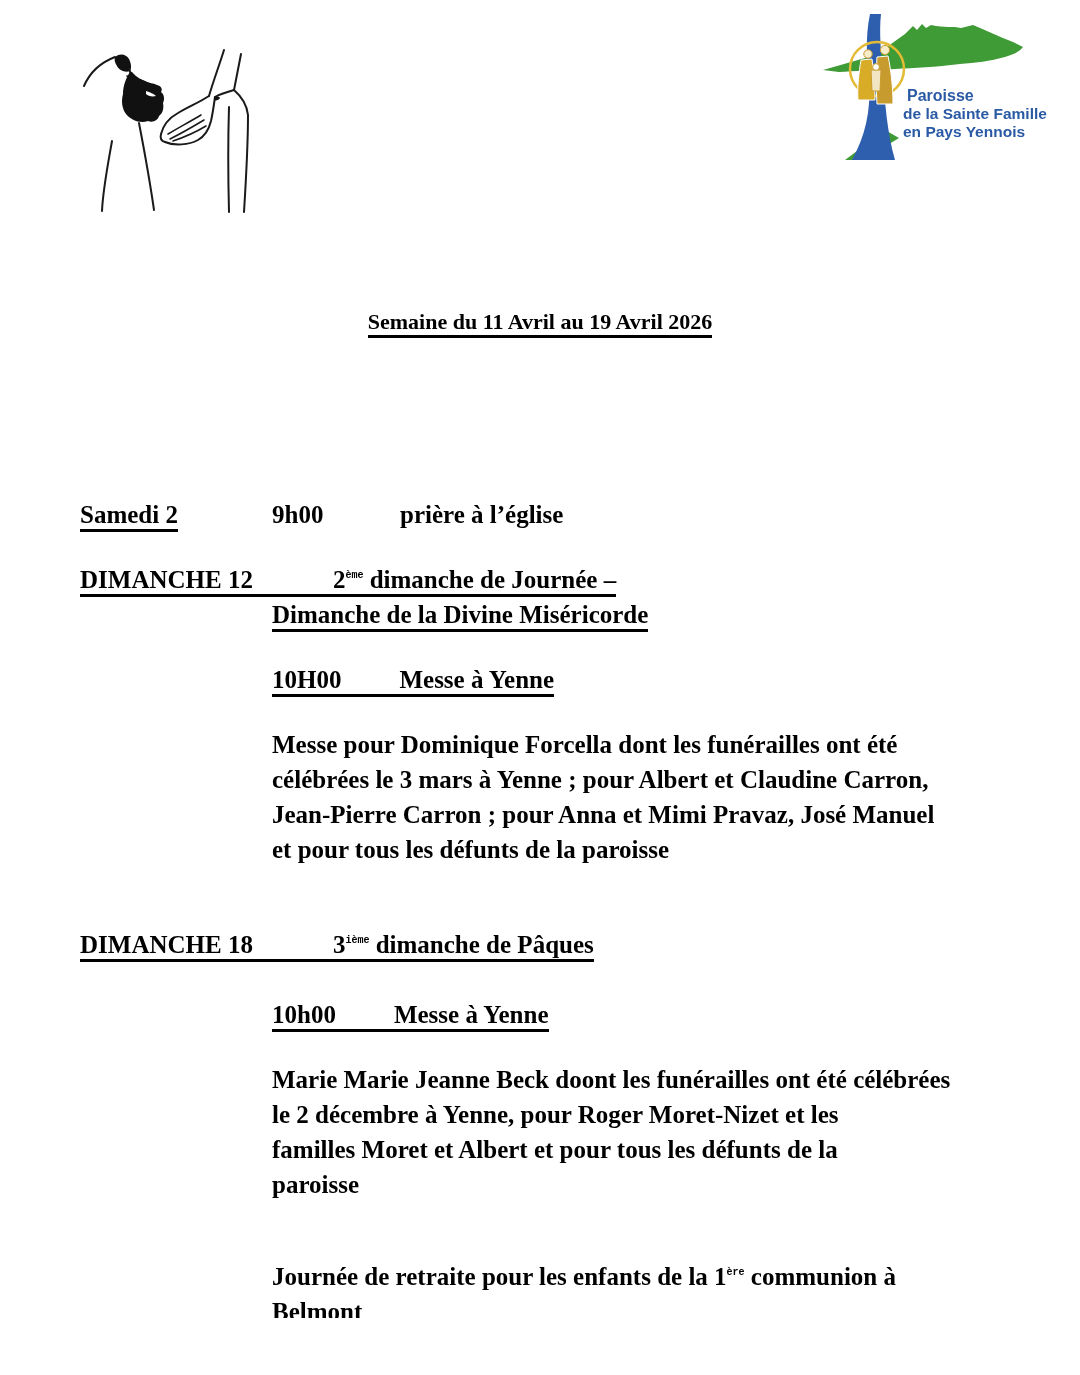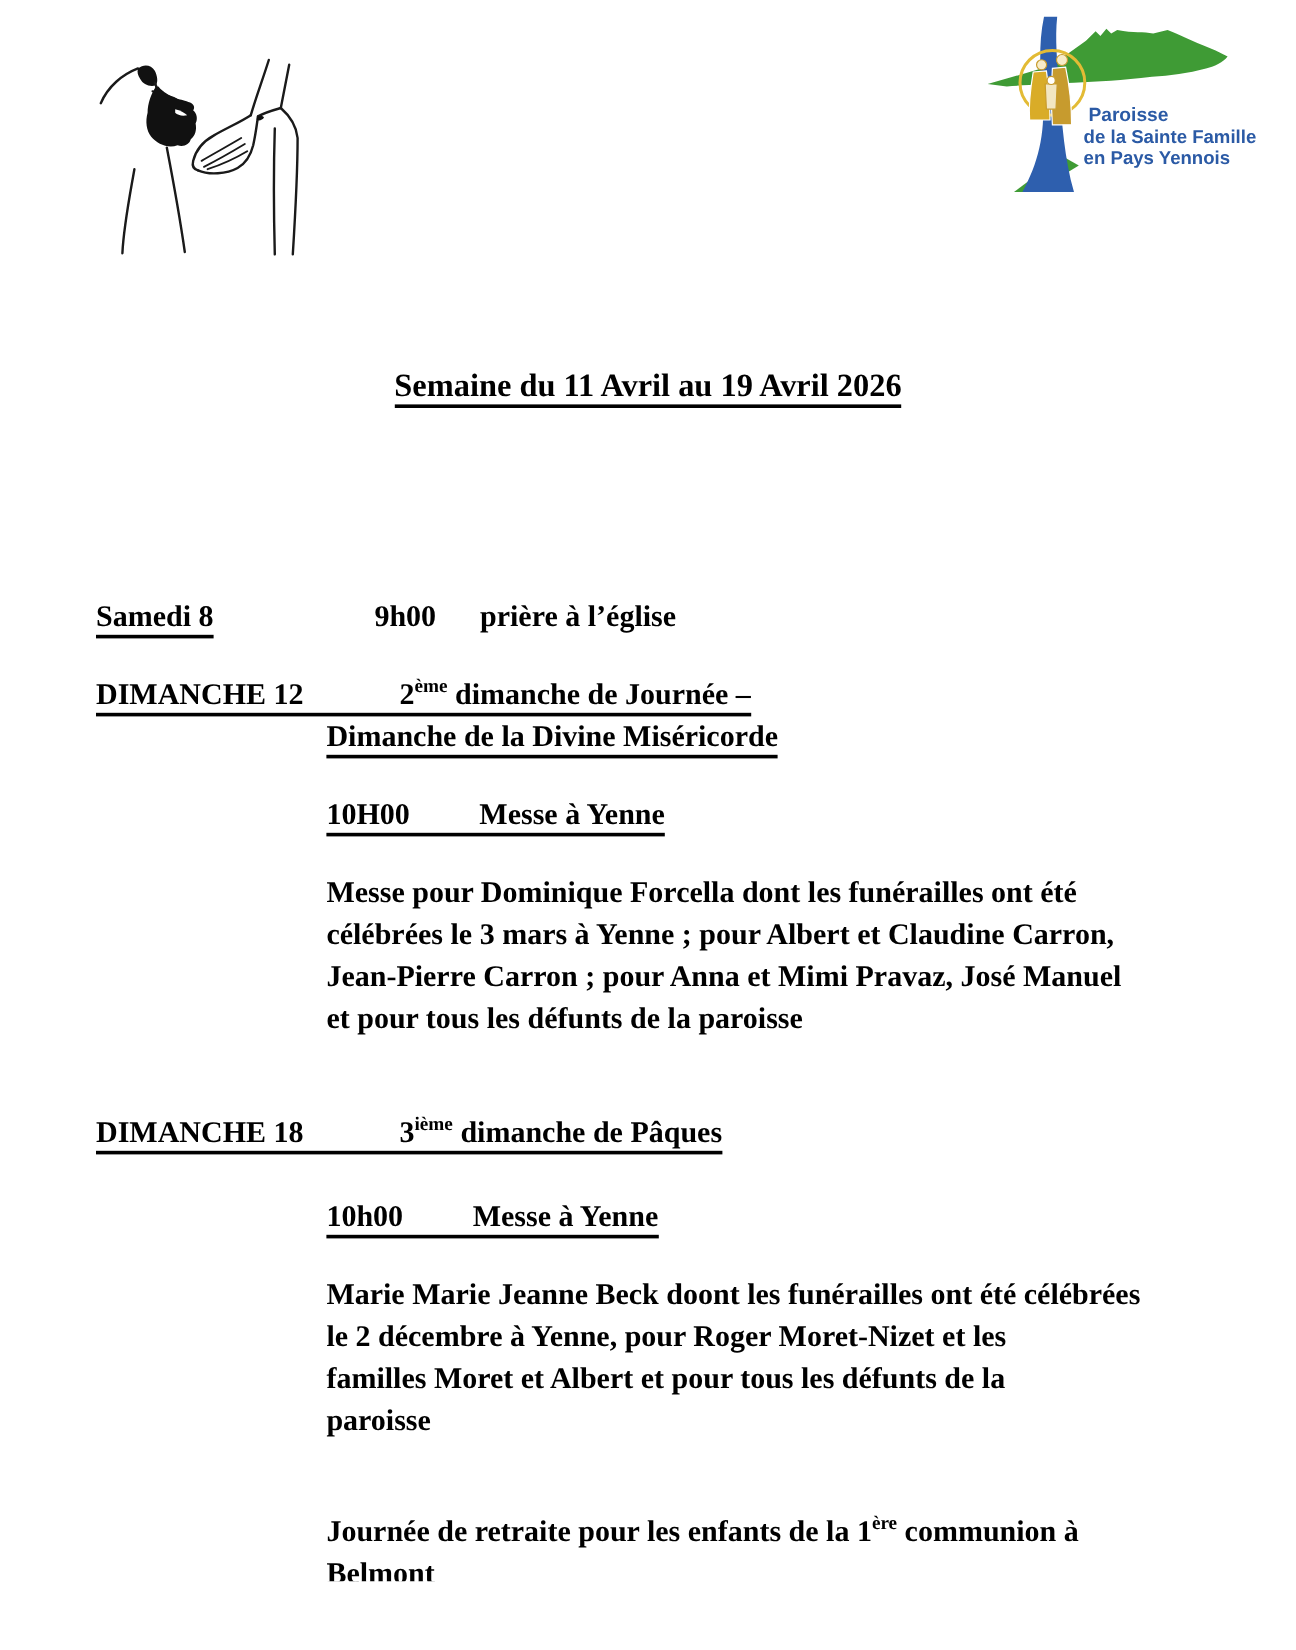--- a/index.html
+++ b/index.html
@@ -5,22 +5,22 @@
   html,body{margin:0;padding:0;background:#fff;}
   .page{
     position:relative;width:1080px;height:1318px;background:#ffffff;
     font-family:"Liberation Serif",serif;font-weight:bold;color:#000;
     overflow:hidden;
   }
   .abs{position:absolute;white-space:nowrap;font-size:25px;line-height:35px;}
   .u{border-bottom:3px solid #000;padding-bottom:1px;}
   .tab80{display:inline-block;width:80px;}
   .tab58{display:inline-block;width:58px;}
-  sup.s{font-size:16px;line-height:0;position:relative;top:-10px;vertical-align:baseline;}
-  .title-wrap{position:absolute;top:303px;left:0;width:1080px;text-align:center;font-size:27px;line-height:37px;}
+  sup.s{font-size:10px;line-height:0;position:relative;top:-10px;vertical-align:baseline;font-family:Liberation Mono, monospace;}
+  .title-wrap{position:absolute;top:303px;left:0;width:1080px;text-align:center;font-size:22px;line-height:37px;}
   .para div{white-space:nowrap;}
   .logo-svg text{font-family:"Liberation Sans",sans-serif;}
 </style>
 </head>
 <body>
 
 <div class="page">
 
   <svg style="position:absolute;left:62px;top:24px;" width="248" height="212" viewBox="0 0 248 212" fill="none" stroke="#1a1a1a" stroke-width="2" stroke-linecap="round">
 
@@ -81,22 +81,22 @@
 
     <text x="112" y="89" font-size="16" font-weight="bold" fill="#2b5aa5">Paroisse</text>
     <text x="108" y="107" font-size="15.5" fill="#2b5aa5">de la Sainte Famille</text>
     <text x="108" y="125" font-size="15.5" fill="#2b5aa5"><tspan>en </tspan><tspan font-weight="bold">Pays Yennois</tspan></text>
   </svg>
 
   <div class="title-wrap">
     <span class="u">Semaine du 11 Avril au 19 Avril 2026</span>
   </div>
 
-  <span class="abs" style="left:80px;top:497px;"><span class="u">Samedi 8</span></span>
-  <span class="abs" style="left:272px;top:497px;margin-left:40px;">9h00</span>
+  <span class="abs" style="left:80px;top:497px;"><span class="u">Samedi 2</span></span>
+  <span class="abs" style="left:272px;top:497px;">9h00</span>
   <span class="abs" style="left:400px;top:497px;">prière à l’église</span>
 
   <span class="abs" style="left:80px;top:562px;">
     <span class="u"><span>DIMANCHE 12</span><span class="tab80"></span><span>2</span><sup class="s">ème</sup><span> dimanche de Journée –</span></span>
   </span>
   <span class="abs" style="left:272px;top:597px;"><span class="u">Dimanche de la Divine Miséricorde</span></span>
 
   <span class="abs" style="left:272px;top:662px;">
     <span class="u"><span>10H00</span><span class="tab58"></span><span>Messe à Yenne</span></span>
   </span>

